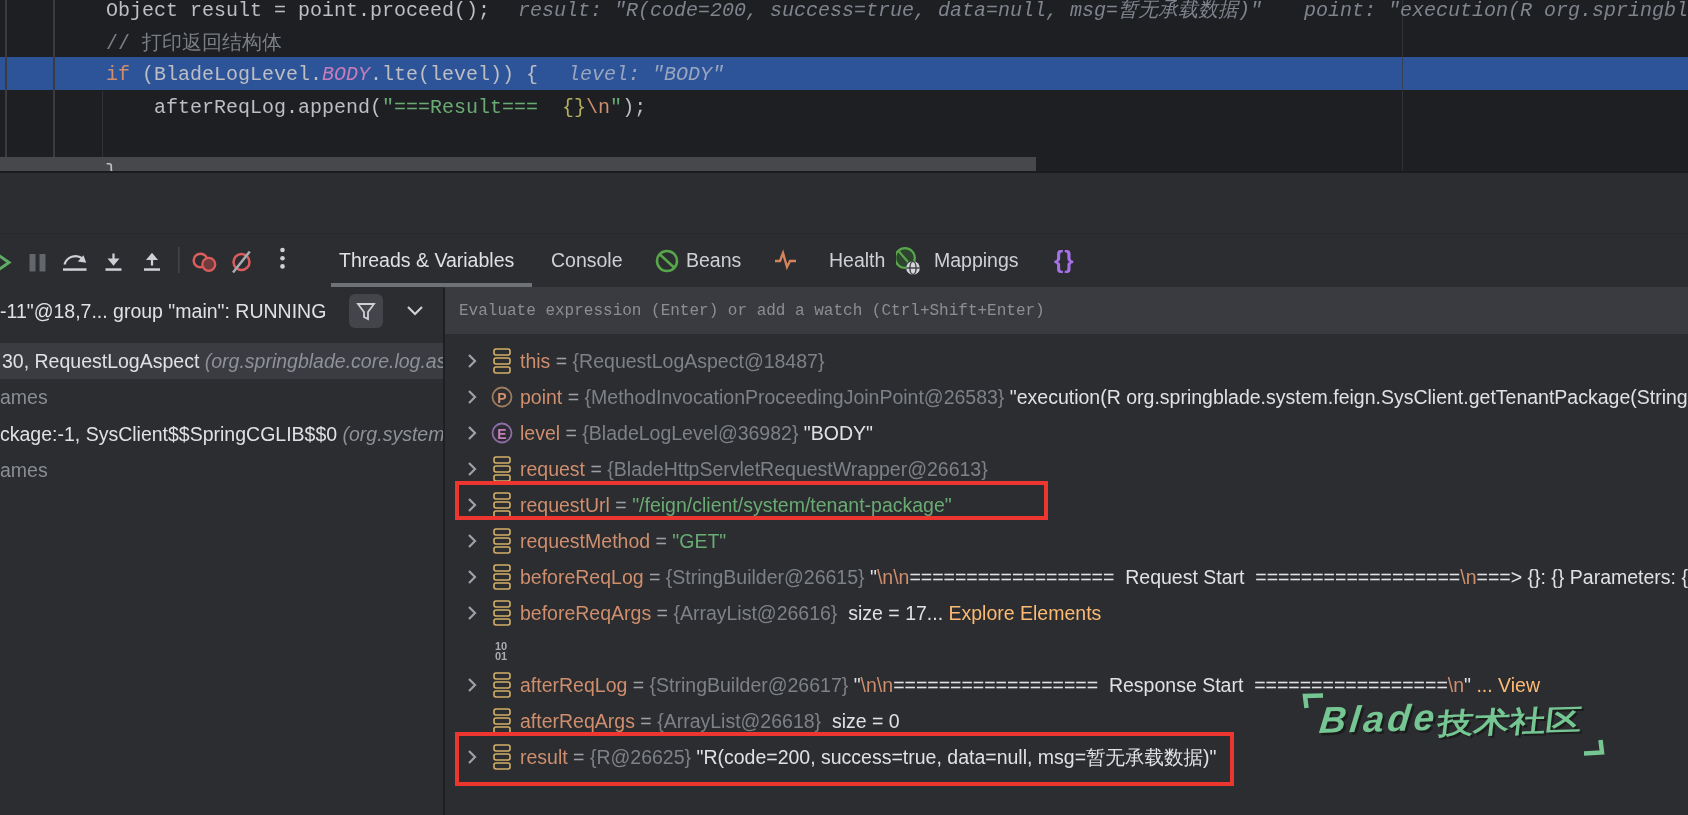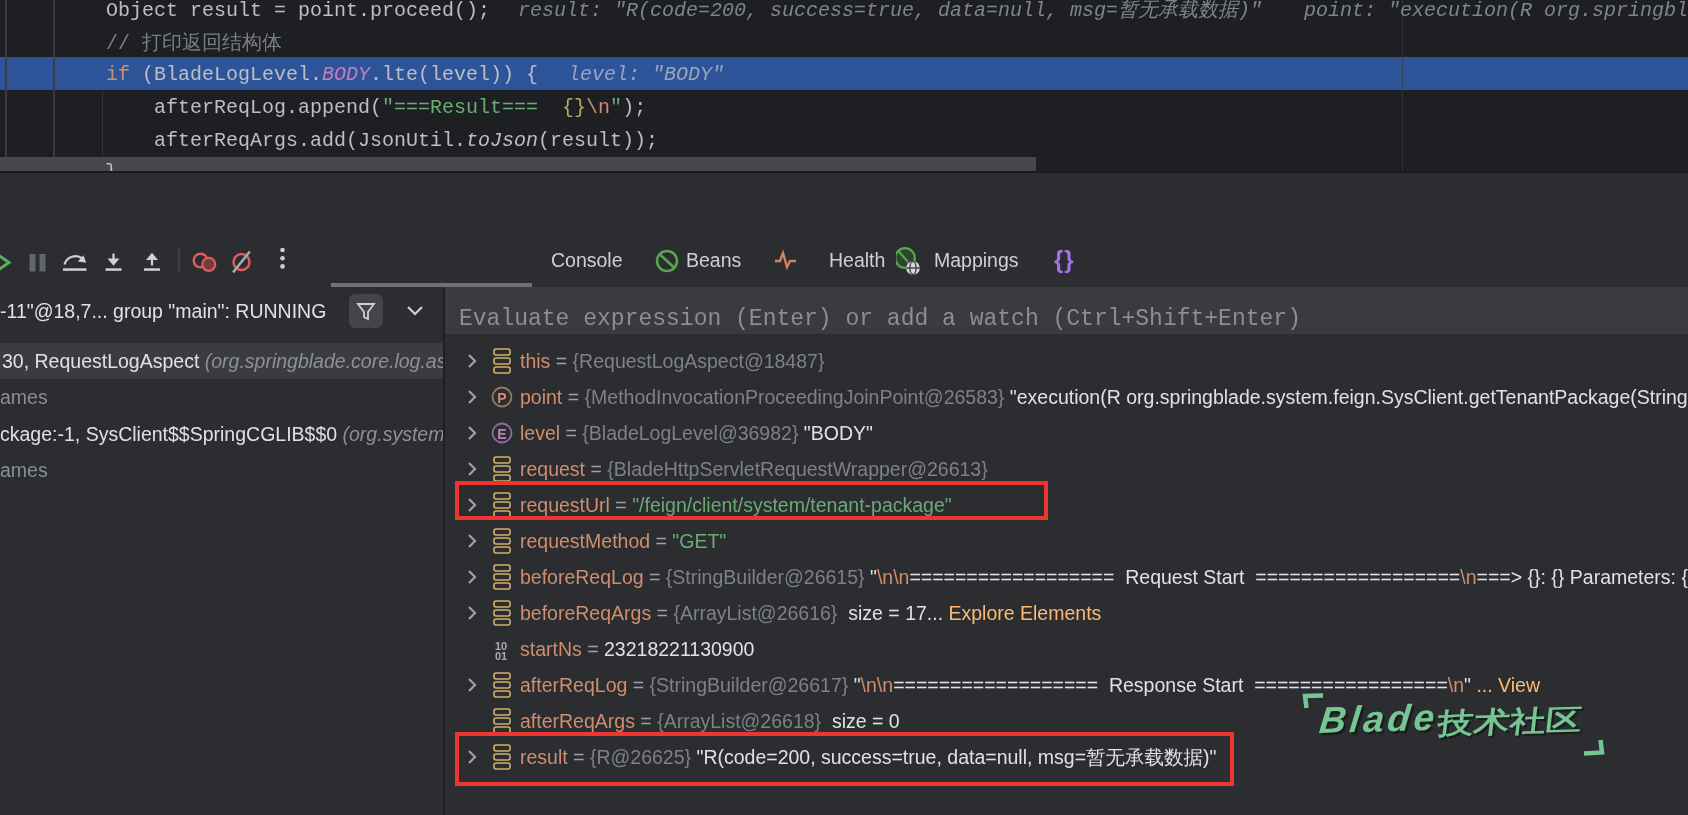--- a/index.html
+++ b/index.html
@@ -50,21 +50,20 @@
     <div class="abs" style="left:1402px;top:0;width:1px;height:171px;background:#393B40;opacity:.75;"></div>
 
     <div class="abs" style="left:102px;top:91px;width:1px;height:80px;background:#2F3237;"></div>
 
     <div class="abs" style="left:0;top:157px;width:1036px;height:14px;background:#47484B;"></div>
 
     <div class="cl" style="top:-6px;"><span style="position:absolute;left:106px;">Object result = point.proceed();</span><span class="hint" style="position:absolute;left:518px;">result: "R(code=200, success=true, data=null, msg=暂无承载数据)"</span><span class="hint" style="position:absolute;left:1304px;">point: "execution(R org.springbl</span></div>
     <div class="cl" style="top:58px;"><span style="position:absolute;left:106px;"><span class="kw">if</span> (BladeLogLevel.<span class="stat">BODY</span>.lte(level)) {</span><span class="hintsel" style="position:absolute;left:568px;">level: "BODY"</span></div>
     <div class="cl" style="top:27px;"><span class="cmt" style="position:absolute;left:106px;">// 打印返回结构体</span></div>
     <div class="cl" style="top:91px;"><span style="position:absolute;left:154px;">afterReqLog.append(<span class="str">"===Result===  </span><span class="brace">{}</span><span class="kw">\n</span><span class="str">"</span>);</span></div>
-    <div class="cl" style="top:124px;"><span style="position:absolute;left:154px;">afterReqArgs.add(JsonUtil.<span class="ital">toJson</span>(result));</span></div>
     <div class="cl" style="top:156px;z-index:5;"><span style="position:absolute;left:105px;color:#BCBEC4;">}</span></div>
   </div>
   <div class="abs" style="left:0;top:171px;width:1688px;height:2px;background:#1A1B1E;"></div>
 
   <div class="abs" style="left:0;top:233px;width:1688px;height:54px;background:#2B2D30;border-top:1px solid #26282B;box-sizing:border-box;"></div>
 
   <svg class="abs" style="left:0;top:233px;" width="320" height="54" viewBox="0 0 320 54">
 
     <polyline points="-4,20.5 9,29.5 -4,38.5" fill="none" stroke="#5FAD65" stroke-width="3"></polyline>
 
@@ -89,20 +88,21 @@
     <circle cx="208.8" cy="31.3" r="6.5" fill="#703C3C" stroke="#DB5C5C" stroke-width="2.2"></circle>
 
     <circle cx="241.5" cy="29" r="8" fill="none" stroke="#DB5C5C" stroke-width="2.5"></circle>
     <line x1="249.8" y1="18.5" x2="233" y2="39.5" stroke="#A8ABB0" stroke-width="2.5"></line>
 
     <circle cx="282.5" cy="17" r="2.3" fill="#CED0D6"></circle>
     <circle cx="282.5" cy="25.2" r="2.3" fill="#CED0D6"></circle>
     <circle cx="282.5" cy="33.4" r="2.3" fill="#CED0D6"></circle>
   </svg>
 
+  <span class="tabtxt" style="left:339px;color:#DFE1E5;">Threads &amp; Variables</span>
   <div class="abs" style="left:331px;top:283px;width:201px;height:4px;background:#6E7175;"></div>
   <span class="tabtxt" style="left:551px;">Console</span>
   <svg class="abs" style="left:654px;top:248px;" width="26" height="26" viewBox="0 0 26 26">
     <circle cx="13" cy="13" r="10" fill="none" stroke="#57A64A" stroke-width="2.6"></circle>
     <line x1="6" y1="6.5" x2="20" y2="19.5" stroke="#57A64A" stroke-width="2.6"></line>
   </svg>
   <span class="tabtxt" style="left:686px;">Beans</span>
   <svg class="abs" style="left:774px;top:249px;" width="25" height="23" viewBox="0 0 25 23">
     <path d="M1 12 h5 l3 -8 4 14 3 -6 h6" fill="none" stroke="#D4835C" stroke-width="2.4"></path>
   </svg>
@@ -120,39 +120,38 @@
   <div class="abs" style="left:0;top:288px;width:443px;height:46px;background:#2B2D30;"></div>
   <div class="abs" style="left:445px;top:287px;width:1243px;height:47px;background:#393B40;"></div>
   <span class="abs" style="left:0px;top:288px;height:46px;line-height:46px;font-size:19.5px;color:#DFE1E5;white-space:pre;">-11"@18,7... group "main": RUNNING</span>
   <div class="abs" style="left:349px;top:294px;width:34px;height:34px;background:#43454A;border-radius:6px;"></div>
   <svg class="abs" style="left:355px;top:300px;" width="22" height="22" viewBox="0 0 22 22">
     <path d="M3 4 H19 L13 12 V19 L9 17 V12 Z" fill="none" stroke="#CED0D6" stroke-width="1.8"></path>
   </svg>
   <svg class="abs" style="left:405px;top:303px;" width="20" height="16" viewBox="0 0 20 16">
     <polyline points="3,4 10,11 17,4" fill="none" stroke="#CED0D6" stroke-width="2.2"></polyline>
   </svg>
-  <span class="abs" style="left:459px;top:296px;height:46px;line-height:46px;font-family:'Liberation Mono',monospace;font-size:23px;color:#8C8E93;white-space:pre;">Evaluate expression (Enter) or add a watch (Ctrl+Shift+Enter)</span>
+  <span class="abs" style="left:459px;top:288px;height:46px;line-height:46px;font-family:'Liberation Mono',monospace;font-size:16px;color:#8C8E93;white-space:pre;">Evaluate expression (Enter) or add a watch (Ctrl+Shift+Enter)</span>
 
   <div class="abs" style="left:443px;top:288px;width:2px;height:527px;background:#1E1F22;"></div>
 
   <div class="abs" style="left:0;top:343px;width:443px;height:36px;background:#3A3C41;"></div>
   <div class="frow" style="top:343px;"><span style="position:absolute;left:2px;">30, RequestLogAspect <span class="pkg">(org.springblade.core.log.asp</span></span></div>
   <div class="frow" style="top:379px;"><span class="dim" style="position:absolute;left:0px;">ames</span></div>
   <div class="frow" style="top:416px;"><span style="position:absolute;left:0px;">ckage:-1, SysClient$$SpringCGLIB$$0 <span class="pkg">(org.system</span></span></div>
   <div class="frow" style="top:452px;"><span class="dim" style="position:absolute;left:0px;">ames</span></div>
 
   <div class="row" style="top:343px;"><span style="position:absolute;left:75px;"><span class="nm">this</span><span class="eq"> = </span><span class="ref">{RequestLogAspect@18487}</span></span></div>
   <div class="row" style="top:379px;"><span style="position:absolute;left:75px;"><span class="nm">point</span><span class="eq"> = </span><span class="ref">{MethodInvocationProceedingJoinPoint@26583}</span><span class="wt"> "execution(R org.springblade.system.feign.SysClient.getTenantPackage(String)</span></span></div>
   <div class="row" style="top:415px;"><span style="position:absolute;left:75px;"><span class="nm">level</span><span class="eq"> = </span><span class="ref">{BladeLogLevel@36982}</span><span class="wt"> "BODY"</span></span></div>
   <div class="row" style="top:451px;"><span style="position:absolute;left:75px;"><span class="nm">request</span><span class="eq"> = </span><span class="ref">{BladeHttpServletRequestWrapper@26613}</span></span></div>
   <div class="row" style="top:487px;"><span style="position:absolute;left:75px;"><span class="nm">requestUrl</span><span class="eq"> = </span><span class="sg">"/feign/client/system/tenant-package"</span></span></div>
   <div class="row" style="top:523px;"><span style="position:absolute;left:75px;"><span class="nm">requestMethod</span><span class="eq"> = </span><span class="sg">"GET"</span></span></div>
   <div class="row" style="top:559px;"><span style="position:absolute;left:75px;"><span class="nm">beforeReqLog</span><span class="eq"> = </span><span class="ref">{StringBuilder@26615}</span><span class="wt"> "</span><span class="esc">\n\n</span><span class="wt">==================  Request Start  ==================</span><span class="esc">\n</span><span class="wt">===&gt; {}: {} Parameters: {</span></span></div>
   <div class="row" style="top:595px;"><span style="position:absolute;left:75px;"><span class="nm">beforeReqArgs</span><span class="eq"> = </span><span class="ref">{ArrayList@26616}</span><span class="wt">  size = 17... </span><span class="lnk">Explore Elements</span></span></div>
-  <div class="row" style="top:631px;"><span style="position:absolute;left:75px;"><span class="nm">startNs</span><span class="eq"> = </span><span class="wt">23218221130900</span></span></div>
   <div class="row" style="top:667px;"><span style="position:absolute;left:75px;"><span class="nm">afterReqLog</span><span class="eq"> = </span><span class="ref">{StringBuilder@26617}</span><span class="wt"> "</span><span class="esc">\n\n</span><span class="wt">==================  Response Start  =================</span><span class="esc">\n</span><span class="wt">" </span><span class="lnk">... View</span></span></div>
   <div class="row" style="top:703px;"><span style="position:absolute;left:75px;"><span class="nm">afterReqArgs</span><span class="eq"> = </span><span class="ref">{ArrayList@26618}</span><span class="wt">  size = 0</span></span></div>
   <div class="row" style="top:739px;"><span style="position:absolute;left:75px;"><span class="nm">result</span><span class="eq"> = </span><span class="ref">{R@26625}</span><span class="wt"> "R(code=200, success=true, data=null, msg=暂无承载数据)"</span></span></div>
 
   <svg class="abs" style="left:445px;top:343px;" width="540" height="440" viewBox="0 0 540 440">
 
     <g stroke="#9DA0A6" stroke-width="2.2" fill="none">
       <path d="M24 12 l6 6 -6 6"></path>
       <path d="M24 48 l6 6 -6 6"></path>
       <path d="M24 84 l6 6 -6 6"></path>

